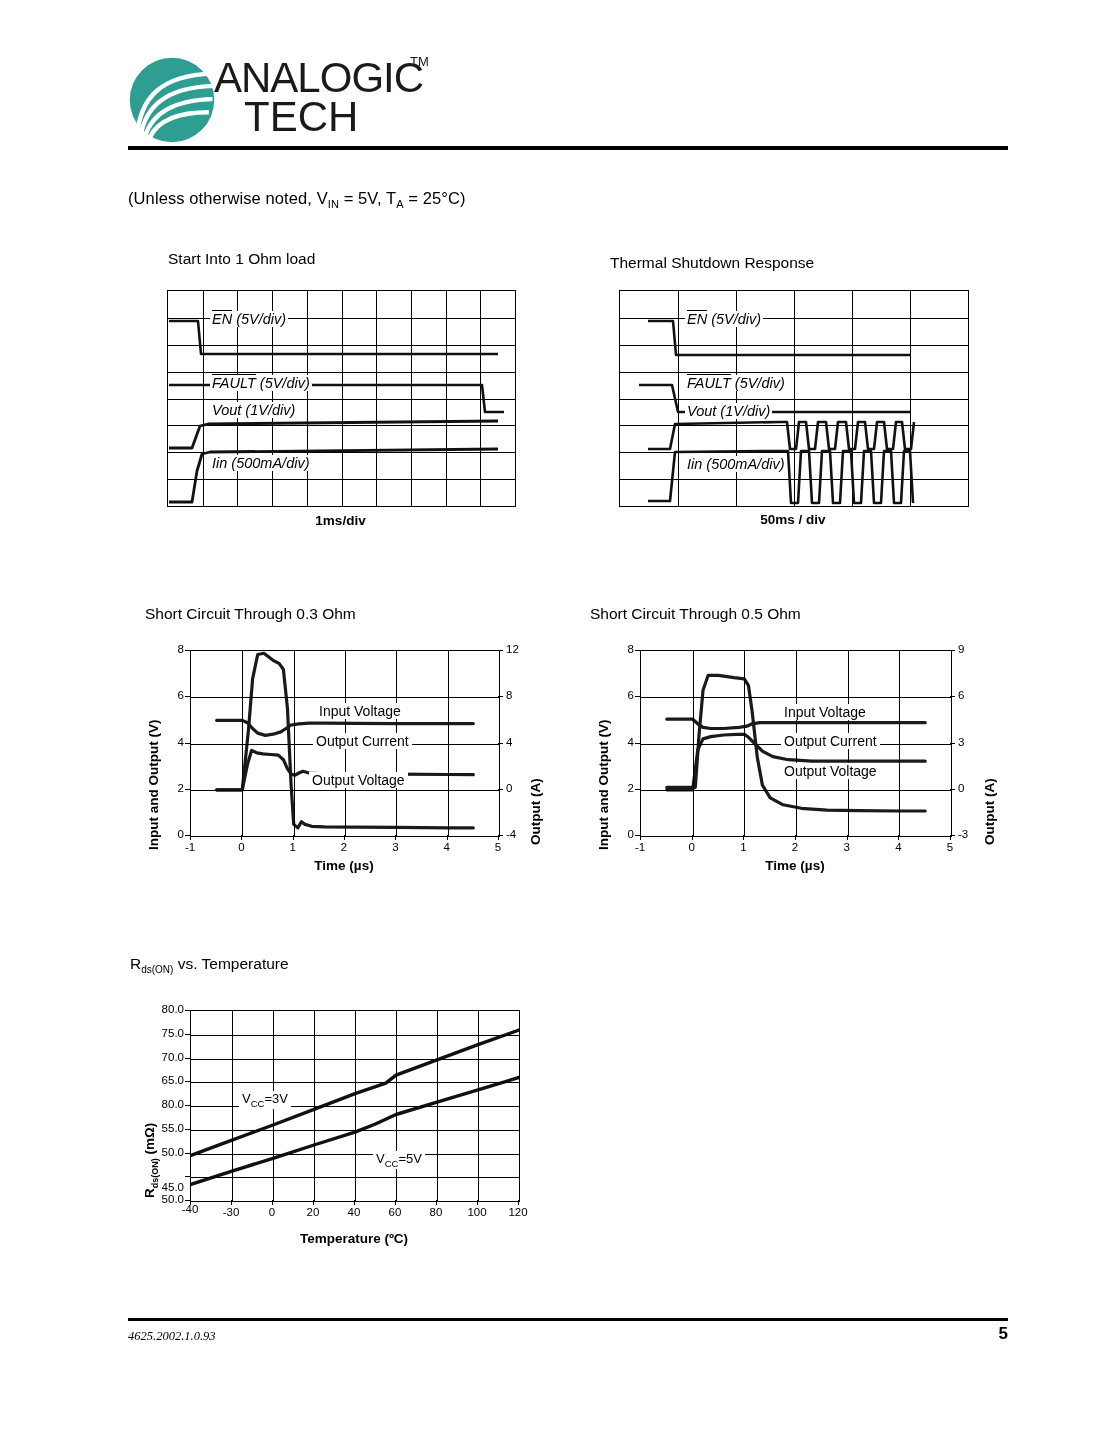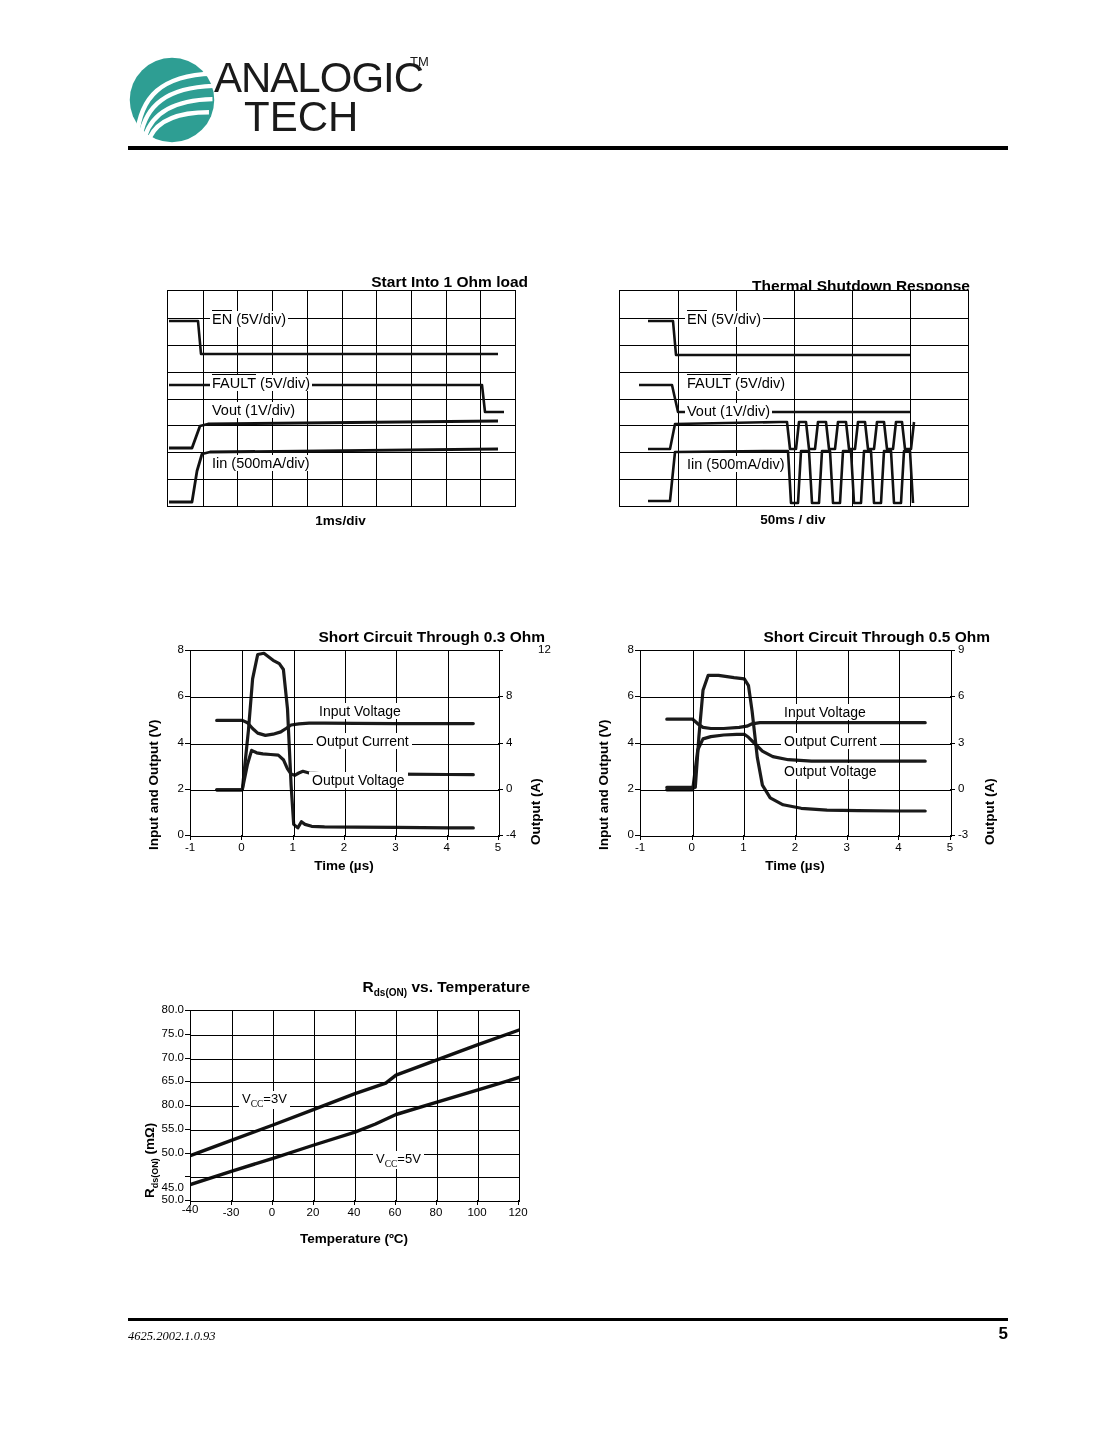--- a/index.html
+++ b/index.html
@@ -17,48 +17,48 @@
   .hdr-right{position:absolute;right:0;top:10px;text-align:right;}
   .part-no{font-size:33px;font-weight:bold;letter-spacing:0px;line-height:40px;}
   .part-desc{font-size:21px;font-weight:bold;line-height:28px;}
   .rule-top{position:absolute;left:128px;top:146px;width:880px;height:4px;background:#000;}
 
   
   .conditions{position:absolute;left:128px;top:189px;font-size:16.5px;letter-spacing:.1px;}
   .conditions sub{font-size:11px;}
 
   
-  .fig-title{position:absolute;font-size:15.5px;font-weight:bold;text-align:right;margin-top:23px;}
+  .fig-title{position:absolute;font-size:15.5px;font-weight:normal;text-align:left;}
 
   
   .scope{position:absolute;border:1.6px solid #000;background:#fff;}
   .scope .vgrid,.scope .hgrid{position:absolute;background:#000;}
   .scope .vgrid{width:1px;top:0;bottom:0;}
   .scope .hgrid{height:1px;left:0;right:0;}
   .scope svg{position:absolute;left:0;top:0;overflow:visible;}
-  .trace-lbl{position:absolute;font-size:14.5px;white-space:nowrap;background:#fff;padding:0 2px;}
+  .trace-lbl{position:absolute;font-size:14.5px;white-space:nowrap;background:#fff;padding:0 2px;font-style:italic;}
   .ovl{position:relative;display:inline-block;}
   .ovl::before{content:"";position:absolute;left:0;right:0;top:-1px;height:1.4px;background:#000;}
   .scope-foot{position:absolute;font-size:13.5px;font-weight:bold;text-align:center;}
 
   
   .chart{position:absolute;}
   .plot{position:absolute;border:1.3px solid #000;background:#fff;}
   .plot .gl{position:absolute;background:#000;}
   .plot .gl.v{width:1px;top:0;bottom:0;}
   .plot .gl.h{height:1px;left:0;right:0;}
   .tick{position:absolute;font-size:11.5px;color:#000;white-space:nowrap;}
   .tick.l{text-align:right;}
   .tick.r{text-align:left;}
   .tick.x{text-align:center;}
   .axis-title{position:absolute;font-size:13.5px;font-weight:bold;white-space:nowrap;}
   .axis-title.vert{transform-origin:0 0;transform:rotate(-90deg);}
   .series-lbl{position:absolute;font-size:14px;white-space:nowrap;background:#fff;padding:0 3px;}
   .series-lbl.small{font-size:13px;}
-  .series-lbl sub{font-size:9.5px;font-family:Liberation Serif, serif;}
+  .series-lbl sub{font-size:9.5px;}
   .tickmark{position:absolute;background:#000;}
 
   
   .rule-bot{position:absolute;left:128px;top:1318px;width:880px;height:3px;background:#000;}
   .foot-left{position:absolute;left:128px;top:1329px;font-family:"Liberation Serif",serif;font-style:italic;font-size:12.5px;}
   .foot-right{position:absolute;right:97px;top:1324px;font-size:17px;font-weight:bold;}
 </style>
 </head>
 <body>
 
@@ -75,20 +75,23 @@
       </svg>
       <div class="logo-text">
         <div class="logo-line1">ANALOGIC</div>
         <div class="logo-tm">TM</div>
         <div class="logo-line2">TECH</div>
       </div>
     </div>
   </div>
   <div class="rule-top"></div>
 
+  <div class="conditions">
+    <span>(Unless otherwise noted, V</span><sub>IN</sub><span> = 5V, T</span><sub>A</sub><span> = 25°C)</span>
+  </div>
 
   <div class="fig-title" style="left:168px;top:250px;width:360px;">Start Into 1 Ohm load</div>
   <div class="scope" id="scope1" style="left:167px;top:290px;width:347px;height:215px;">
       <div class="hgrid" style="top: 188.125px;"></div>
       <div class="hgrid" style="top: 161.25px;"></div>
       <div class="hgrid" style="top: 134.375px;"></div>
       <div class="hgrid" style="top: 107.5px;"></div>
       <div class="hgrid" style="top: 80.625px;"></div>
       <div class="hgrid" style="top: 53.75px;"></div>
       <div class="hgrid" style="top: 26.875px;"></div>
@@ -193,21 +196,21 @@
       <div class="tick l" style="left: 14px; top: 3px; width: 42px;">8</div>
       <div class="tickmark" style="left: 57px; top: 10px; width: 5px; height: 1px;"></div>
       <div class="tick r" style="left: 378px; top: 188px; width: 30px;">-4</div>
       <div class="tickmark" style="left: 370px; top: 195px; width: 5px; height: 1px;"></div>
       <div class="tick r" style="left: 378px; top: 141.75px; width: 30px;">0</div>
       <div class="tickmark" style="left: 370px; top: 148.75px; width: 5px; height: 1px;"></div>
       <div class="tick r" style="left: 378px; top: 95.5px; width: 30px;">4</div>
       <div class="tickmark" style="left: 370px; top: 102.5px; width: 5px; height: 1px;"></div>
       <div class="tick r" style="left: 378px; top: 49.25px; width: 30px;">8</div>
       <div class="tickmark" style="left: 370px; top: 56.25px; width: 5px; height: 1px;"></div>
-      <div class="tick r" style="left: 378px; top: 3px; width: 30px; margin-left: 32px;">12</div>
+      <div class="tick r" style="left: 378px; top: 3px; width: 30px;">12</div>
       <div class="tickmark" style="left: 370px; top: 10px; width: 5px; height: 1px;"></div>
     </div>
 
   <div class="fig-title" style="left:590px;top:605px;width:400px;">Short Circuit Through 0.5 Ohm</div>
   <div class="chart" id="chart4" style="left:578px;top:640px;width:420px;height:245px;">
     <div class="axis-title vert" style="left:18px;top:210px;">Input and Output (V)</div>
     <div class="axis-title vert" style="left:404px;top:205px;">Output (A)</div>
     <div class="plot" id="chart4-plot" style="left:62px;top:10px;width:310px;height:185px;"><div class="gl h" style="top: 46px;"></div><div class="gl h" style="top: 93px;"></div><div class="gl h" style="top: 139px;"></div><div class="gl v" style="left: 258px;"></div><div class="gl v" style="left: 207px;"></div><div class="gl v" style="left: 155px;"></div><div class="gl v" style="left: 103px;"></div><div class="gl v" style="left: 52px;"></div>
       <svg width="310" height="185" viewBox="0 0 310 185">
         <path id="c4s0" fill="none" stroke="#1a1a1a" stroke-width="3.2" stroke-linejoin="round" stroke-linecap="round" d="M25.8 68.2 L41.3 68.2 L51.7 68.2 L56.8 72.8 L62.0 76.3 L69.8 77.5 L82.7 77.5 L98.2 76.3 L105.9 75.2 L111.1 72.8 L118.8 71.7 L134.3 71.7 L165.3 71.7 L206.7 71.7 L258.3 71.7 L284.2 71.7"></path>

